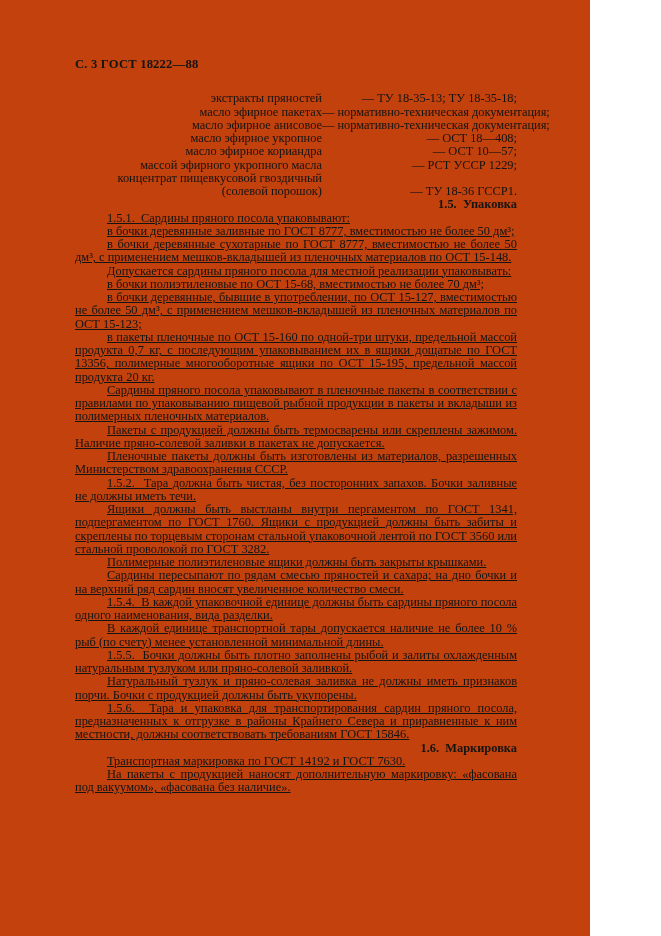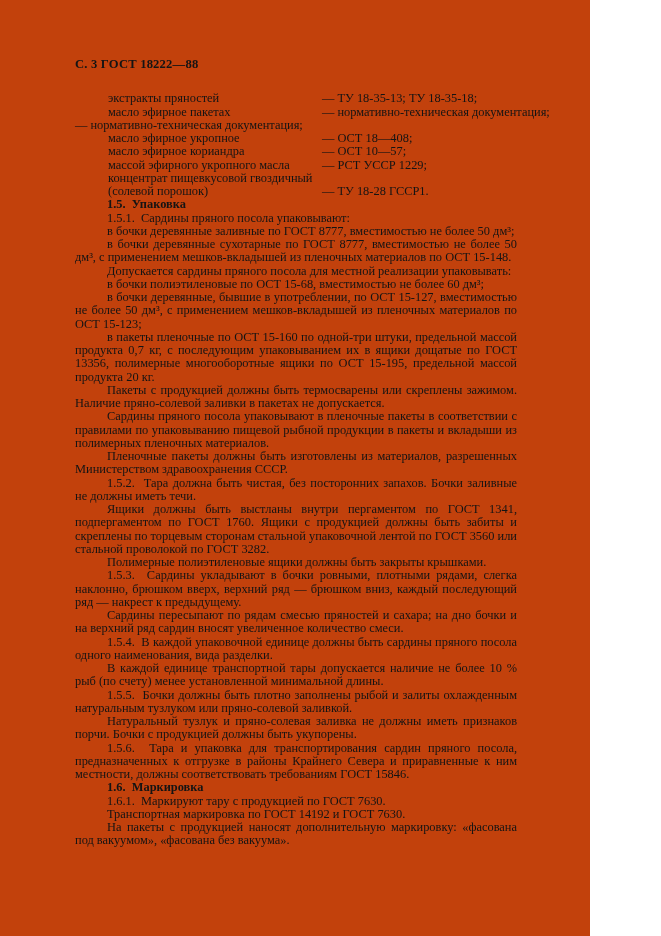--- a/index.html
+++ b/index.html
@@ -29,99 +29,101 @@
     letter-spacing: 0.2px;
     margin-bottom: 21px;
     white-space: nowrap;
   }
   .materials {
     margin: 0;
   }
   .materials-row {
     display: flex;
     align-items: flex-end;
+    text-align: right;
   }
   .materials-term {
     flex: 0 0 auto;
     width: 214px;
     margin-left: 33px;
     white-space: pre-line;
   }
   .materials-value {
     flex: 1 1 auto;
     white-space: nowrap;
   }
   .section-heading {
     font-weight: bold;
     text-indent: 32px;
     margin: 0;
+    text-align: right;
   }
   .para {
     margin: 0;
     text-indent: 32px;
     text-align: justify;
+    text-decoration: underline;
   }
 </style>
 </head>
 <body>
 
 <div class="page">
   <div class="doc-header">С. 3 ГОСТ 18222—88</div>
 
   <div class="materials" id="materials">
       <div class="materials-row">
         <span class="materials-term">экстракты пряностей</span>
         <span class="materials-value">— ТУ 18-35-13; ТУ 18-35-18;</span>
       </div>
       <div class="materials-row">
         <span class="materials-term">масло эфирное пакетах</span>
         <span class="materials-value">— нормативно-техническая документация;</span>
       </div>
       <div class="materials-row">
+        <span class="materials-term">масло эфирное анисовое</span>
         <span class="materials-value">— нормативно-техническая документация;</span>
       </div>
       <div class="materials-row">
         <span class="materials-term">масло эфирное укропное</span>
         <span class="materials-value">— ОСТ 18—408;</span>
       </div>
       <div class="materials-row">
         <span class="materials-term">масло эфирное кориандра</span>
         <span class="materials-value">— ОСТ 10—57;</span>
       </div>
       <div class="materials-row">
         <span class="materials-term">массой эфирного укропного масла</span>
         <span class="materials-value">— РСТ УССР 1229;</span>
       </div>
       <div class="materials-row">
         <span class="materials-term">концентрат пищевкусовой гвоздичный
 (солевой порошок)</span>
-        <span class="materials-value">— ТУ 18-28 ГССР1.</span>
+        <span class="materials-value">— ТУ 18-36 ГССР1.</span>
       </div>
     </div>
 
   <div id="sections">
       <div class="section-heading">1.5.&nbsp; Упаковка</div>
       <p class="para">1.5.1.&nbsp; Сардины пряного посола упаковывают:</p>
       <p class="para">в бочки деревянные заливные по ГОСТ 8777, вместимостью не более 50 дм³;</p>
       <p class="para">в бочки деревянные сухотарные по ГОСТ 8777, вместимостью не более 50 дм³, с применением мешков-вкладышей из пленочных материалов по ОСТ 15-148.</p>
       <p class="para">Допускается сардины пряного посола для местной реализации упаковывать:</p>
-      <p class="para">в бочки полиэтиленовые по ОСТ 15-68, вместимостью не более 60 дм³;</p>
+      <p class="para">в бочки полиэтиленовые по ОСТ 15-68, вместимостью не более 70 дм³;</p>
       <p class="para">в бочки деревянные, бывшие в употреблении, по ОСТ 15-127, вместимостью не более 50 дм³, с применением мешков-вкладышей из пленочных материалов по ОСТ 15-123;</p>
       <p class="para">в пакеты пленочные по ОСТ 15-160 по одной-три штуки, предельной массой продукта 0,7 кг, с последующим упаковыванием их в ящики дощатые по ГОСТ 13356, полимерные многооборотные ящики по ОСТ 15-195, предельной массой продукта 20 кг.</p>
+      <p class="para">Сардины пряного посола упаковывают в пленочные пакеты в соответствии с правилами по упаковыванию пищевой рыбной продукции в пакеты и вкладыши из полимерных пленочных материалов.</p>
       <p class="para">Пакеты с продукцией должны быть термосварены или скреплены зажимом. Наличие пряно-солевой заливки в пакетах не допускается.</p>
-      <p class="para">Сардины пряного посола упаковывают в пленочные пакеты в соответствии с правилами по упаковыванию пищевой рыбной продукции в пакеты и вкладыши из полимерных пленочных материалов.</p>
       <p class="para">Пленочные пакеты должны быть изготовлены из материалов, разрешенных Министерством здравоохранения СССР.</p>
       <p class="para">1.5.2.&nbsp; Тара должна быть чистая, без посторонних запахов. Бочки заливные не должны иметь течи.</p>
       <p class="para">Ящики должны быть выстланы внутри пергаментом по ГОСТ 1341, подпергаментом по ГОСТ 1760. Ящики с продукцией должны быть забиты и скреплены по торцевым сторонам стальной упаковочной лентой по ГОСТ 3560 или стальной проволокой по ГОСТ 3282.</p>
       <p class="para">Полимерные полиэтиленовые ящики должны быть закрыты крышками.</p>
-      <p class="para">1.5.3.&nbsp; Сардины укладывают в бочки ровными, плотными рядами, слегка наклонно, брюшком вверх, верхний ряд — брюшком вниз, каждый последующий ряд — накрест к предыдущему.</p>
       <p class="para">Сардины пересыпают по рядам смесью пряностей и сахара; на дно бочки и на верхний ряд сардин вносят увеличенное количество смеси.</p>
       <p class="para">1.5.4.&nbsp; В каждой упаковочной единице должны быть сардины пряного посола одного наименования, вида разделки.</p>
       <p class="para">В каждой единице транспортной тары допускается наличие не более 10 % рыб (по счету) менее установленной минимальной длины.</p>
       <p class="para">1.5.5.&nbsp; Бочки должны быть плотно заполнены рыбой и залиты охлажденным натуральным тузлуком или пряно-солевой заливкой.</p>
       <p class="para">Натуральный тузлук и пряно-солевая заливка не должны иметь признаков порчи. Бочки с продукцией должны быть укупорены.</p>
       <p class="para">1.5.6.&nbsp; Тара и упаковка для транспортирования сардин пряного посола, предназначенных к отгрузке в районы Крайнего Севера и приравненные к ним местности, должны соответствовать требованиям ГОСТ 15846.</p>
       <div class="section-heading">1.6.&nbsp; Маркировка</div>
-      <p class="para">1.6.1.&nbsp; Маркируют тару с продукцией по ГОСТ 7630.</p>
       <p class="para">Транспортная маркировка по ГОСТ 14192 и ГОСТ 7630.</p>
-      <p class="para">На пакеты с продукцией наносят дополнительную маркировку: «фасована под вакуумом», «фасована без вакуума».</p>
+      <p class="para">На пакеты с продукцией наносят дополнительную маркировку: «фасована под вакуумом», «фасована без наличие».</p>
     </div>
 </div>
 
 </body></html>

